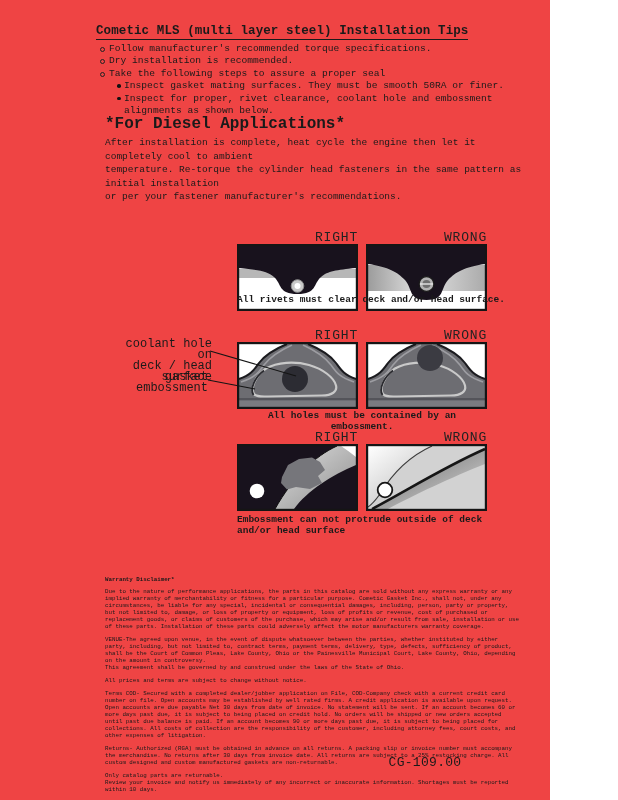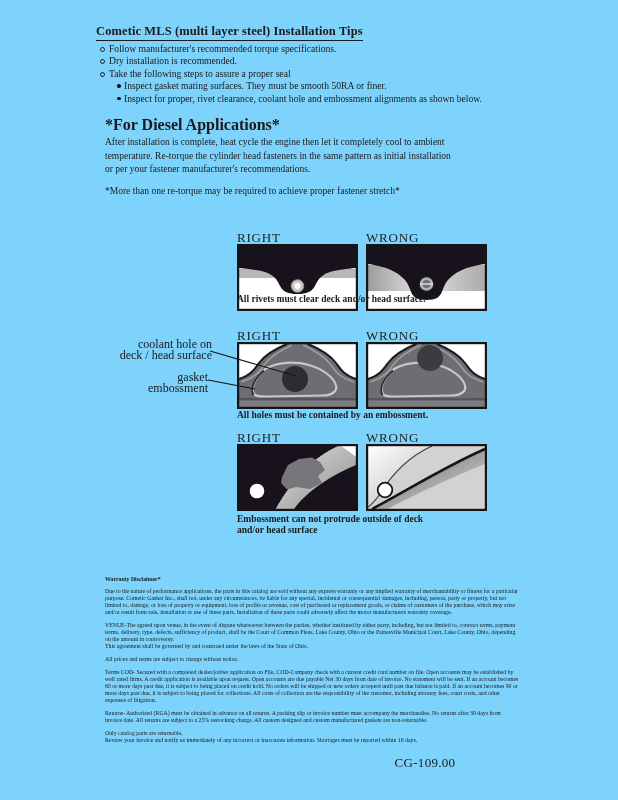--- a/index.html
+++ b/index.html
@@ -1,28 +1,28 @@
 <!DOCTYPE html>
 <html><head>
 <meta charset="utf-8">
 <style>
   html,body{margin:0;padding:0;background:#ffffff;}
-  .page{position:relative;width:618px;height:800px;background:#7dd3fc;overflow:hidden;
-        font-family:Liberation Serif, serif;color:#1a1a1a;}
+  .page{position:relative;width:550px;height:800px;background:#ef4444;overflow:hidden;
+        font-family:Liberation Mono, monospace;color:#1a1a1a;}
   .title{position:absolute;left:96px;top:24px;margin:0;font-size:12.5px;font-weight:bold;
          display:inline-block;border-bottom:1.5px solid #1a1a1a;padding-bottom:1px;letter-spacing:0.1px;}
   .tips{position:absolute;left:100px;top:43px;font-size:9.6px;line-height:12.4px;}
   .brow{display:flex;}
   .brow.sub{margin-left:17px;}
   .mark-o{flex:0 0 auto;width:3px;height:3px;border:1px solid #222;border-radius:50%;margin:4px 4px 0 0;}
   .mark-f{flex:0 0 auto;width:3.6px;height:3.6px;background:#111;border-radius:50%;margin:4px 3.5px 0 0;}
   .diesel{position:absolute;left:105px;top:118px;width:432px;font-size:9.5px;line-height:13.4px;}
   .diesel h2{margin:0 0 5px 0;font-size:16px;font-weight:bold;}
   .diesel .para{margin:0 0 8px 0;}
-  .d-label{position:absolute;width:121px;text-align:left;font-size:13px;letter-spacing:0.8px;color:#222;}
+  .d-label{position:absolute;width:121px;text-align:right;font-size:13px;letter-spacing:0.8px;color:#222;}
   .panel{position:absolute;width:121px;height:67px;}
   .caption{position:absolute;font-size:9.5px;font-weight:bold;line-height:11px;}
   .ann{position:absolute;text-align:right;font-size:12px;line-height:11px;}
   .leaders{position:absolute;left:205px;top:345px;}
   .disclaimer{position:absolute;left:105px;top:576px;width:414px;font-size:5.8px;line-height:7px;}
   .disclaimer .dp{margin:0 0 6px 0;}
   .disclaimer .dh{font-weight:bold;margin:0 0 5px 0;}
   .pcode{position:absolute;left:355px;top:755px;width:140px;text-align:center;font-size:13px;letter-spacing:0.3px;}
 </style>
 </head>
@@ -55,21 +55,20 @@
     </div>
   </div>
 
   <div class="diesel">
     <h2>*For Diesel Applications*</h2>
     <div class="para">
       <div>After installation is complete, heat cycle the engine then let it completely cool to ambient</div>
       <div>temperature. Re-torque the cylinder head fasteners in the same pattern as initial installation</div>
       <div>or per your fastener manufacturer's recommendations.</div>
     </div>
-    <div class="para">*More than one re-torque may be required to achieve proper fastener stretch*</div>
   </div>
 
   <div class="d-label" style="left:237px;top:230px">RIGHT</div>
   <div class="d-label" style="left:366px;top:230px">WRONG</div>
 
   <svg class="panel" style="left:237px;top:244px" viewBox="0 0 121 67">
     <rect x="0" y="0" width="121" height="67" fill="#ffffff"></rect>
     <rect x="2" y="25" width="117" height="9" fill="#b7b7b7"></rect>
     <path d="M2,2 H119 V24 C99,26 91,27 84,33 C76,40 80,50 60.5,50 C41,50 45,40 37,33 C30,27 22,26 2,24 Z" fill="#18121d"></path>
     <circle cx="60.5" cy="42" r="6.3" fill="#c9c9c9" stroke="#8e8e8e" stroke-width="1"></circle>
@@ -136,21 +135,21 @@
     <path d="M27,28.5 C18,35 12.5,47 16.5,53" fill="none" stroke="#2a2a2f" stroke-width="1.8"></path>
     <circle cx="64" cy="16" r="13" fill="#3b3b42"></circle>
     <rect x="1" y="1" width="119" height="65" fill="none" stroke="#151515" stroke-width="2.4"></rect>
   </svg>
 
   <svg class="leaders" width="105" height="50" viewBox="0 0 105 50">
     <line x1="5" y1="6" x2="91" y2="31" stroke="#141414" stroke-width="1.1"></line>
     <line x1="3" y1="35" x2="50" y2="44" stroke="#141414" stroke-width="1.1"></line>
   </svg>
 
-  <div class="caption" style="left:237px;top:410px;width:250px;">All holes must be contained by an embossment.</div>
+  <div class="caption" style="left:237px;top:410px;width:250px;text-align:center">All holes must be contained by an embossment.</div>
 
   <div class="d-label" style="left:237px;top:430px">RIGHT</div>
   <div class="d-label" style="left:366px;top:430px">WRONG</div>
 
   <svg class="panel" style="left:237px;top:444px" viewBox="0 0 121 67">
     <defs>
       <linearGradient id="g3r" x1="0" y1="0" x2="1" y2="1">
         <stop offset="0" stop-color="#e0e0e0"></stop>
           <stop offset="1" stop-color="#8d8d8d"></stop>
       </linearGradient>

